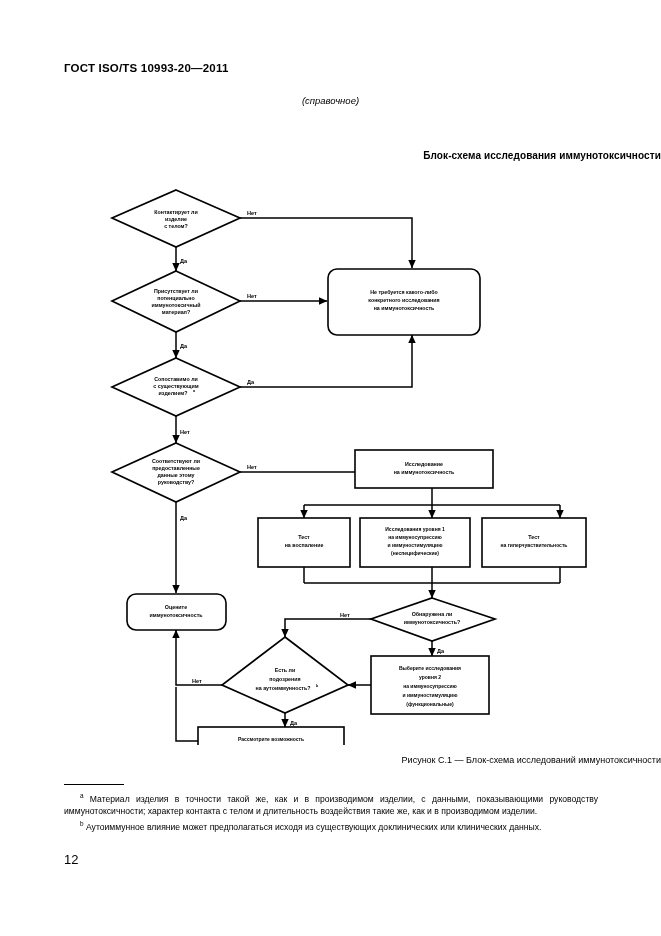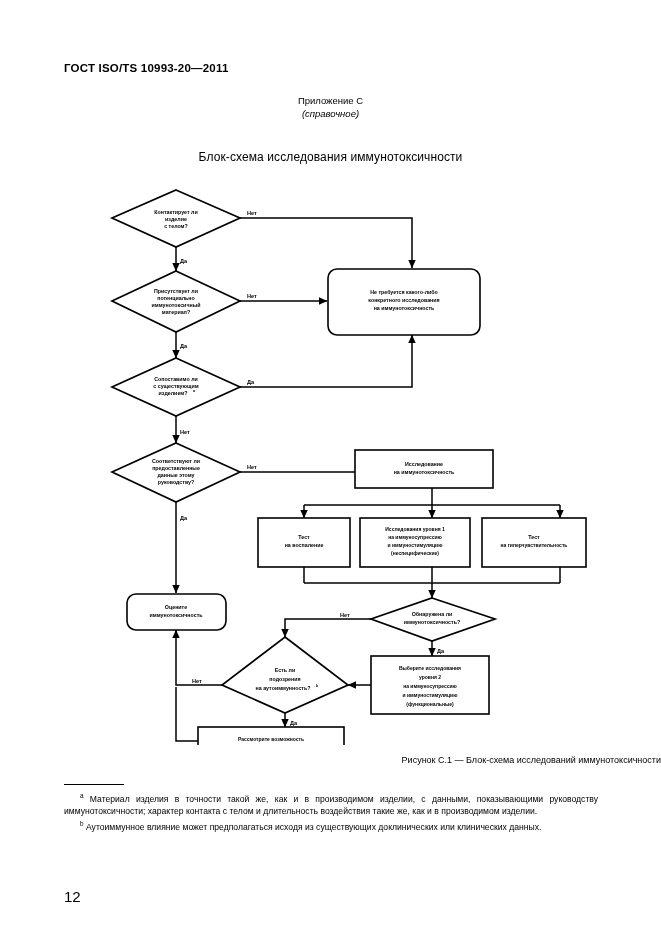--- a/index.html
+++ b/index.html
@@ -43,23 +43,23 @@
     line-height: 13px;
   }
   .annex-block .annex-title { display: block; }
   .annex-block .annex-sub { display: block; font-style: italic; }
 
   .figure-heading {
     position: absolute;
     left: 0;
     top: 150px;
     width: 661px;
-    text-align: center;
-    font-size: 12px;
-    font-weight: normal;
+    text-align: right;
+    font-size: 10px;
+    font-weight: bold;
     letter-spacing: 0.1px;
   }
 
   
   .chart-wrap {
     position: absolute;
     left: 0;
     top: 175px;
     width: 661px;
     height: 570px;
@@ -124,33 +124,31 @@
     text-indent: 16px;
   }
   .footnotes sup {
     font-size: 6.4px;
     vertical-align: super;
   }
   .page-number {
     position: absolute;
     left: 64px;
     top: 852px;
-    font-size: 15px;
-    margin-top: 36px;
+    font-size: 13px;
   }
 </style>
 </head>
 <body>
 
 <div class="page">
 
   <div class="doc-header">ГОСТ ISO/TS 10993-20—2011</div>
 
   <div class="annex-block">
-    <span class="annex-title">Приложение С</span>
     <span class="annex-sub">(справочное)</span>
   </div>
 
   <div class="figure-heading">Блок-схема исследования иммунотоксичности</div>
 
   <div class="chart-wrap">
     <svg width="661" height="570" viewBox="0 0 661 570" xmlns="http://www.w3.org/2000/svg">
       <defs>
         <marker id="ah" markerWidth="7" markerHeight="7" refX="5.6" refY="2.6" orient="auto">
           <path d="M0,0 L5.8,2.6 L0,5.2 z" fill="#000"></path>

